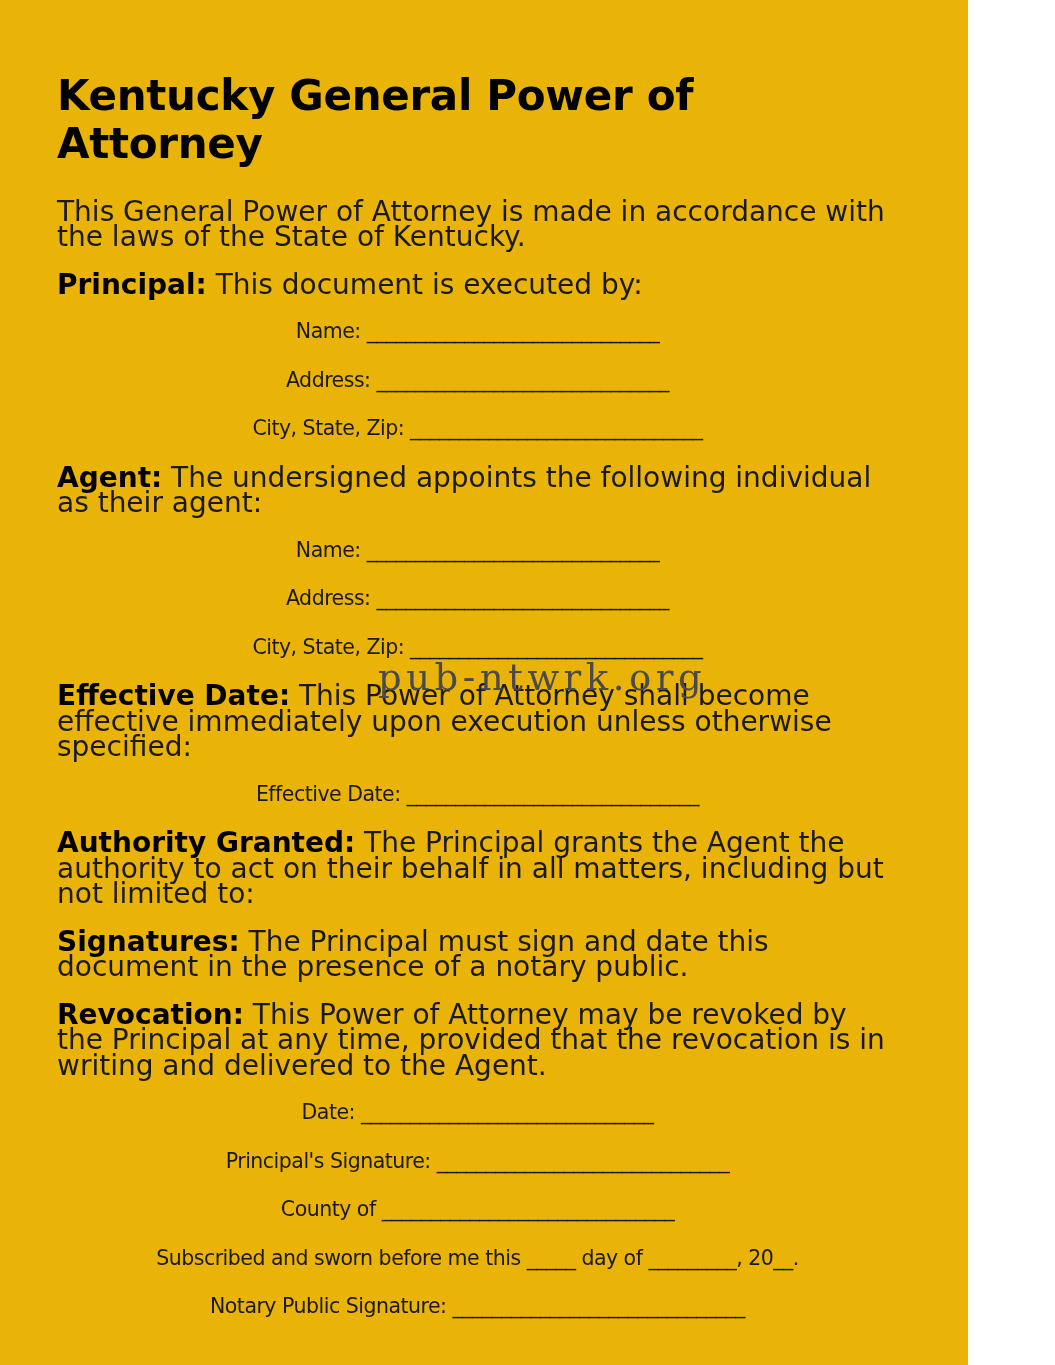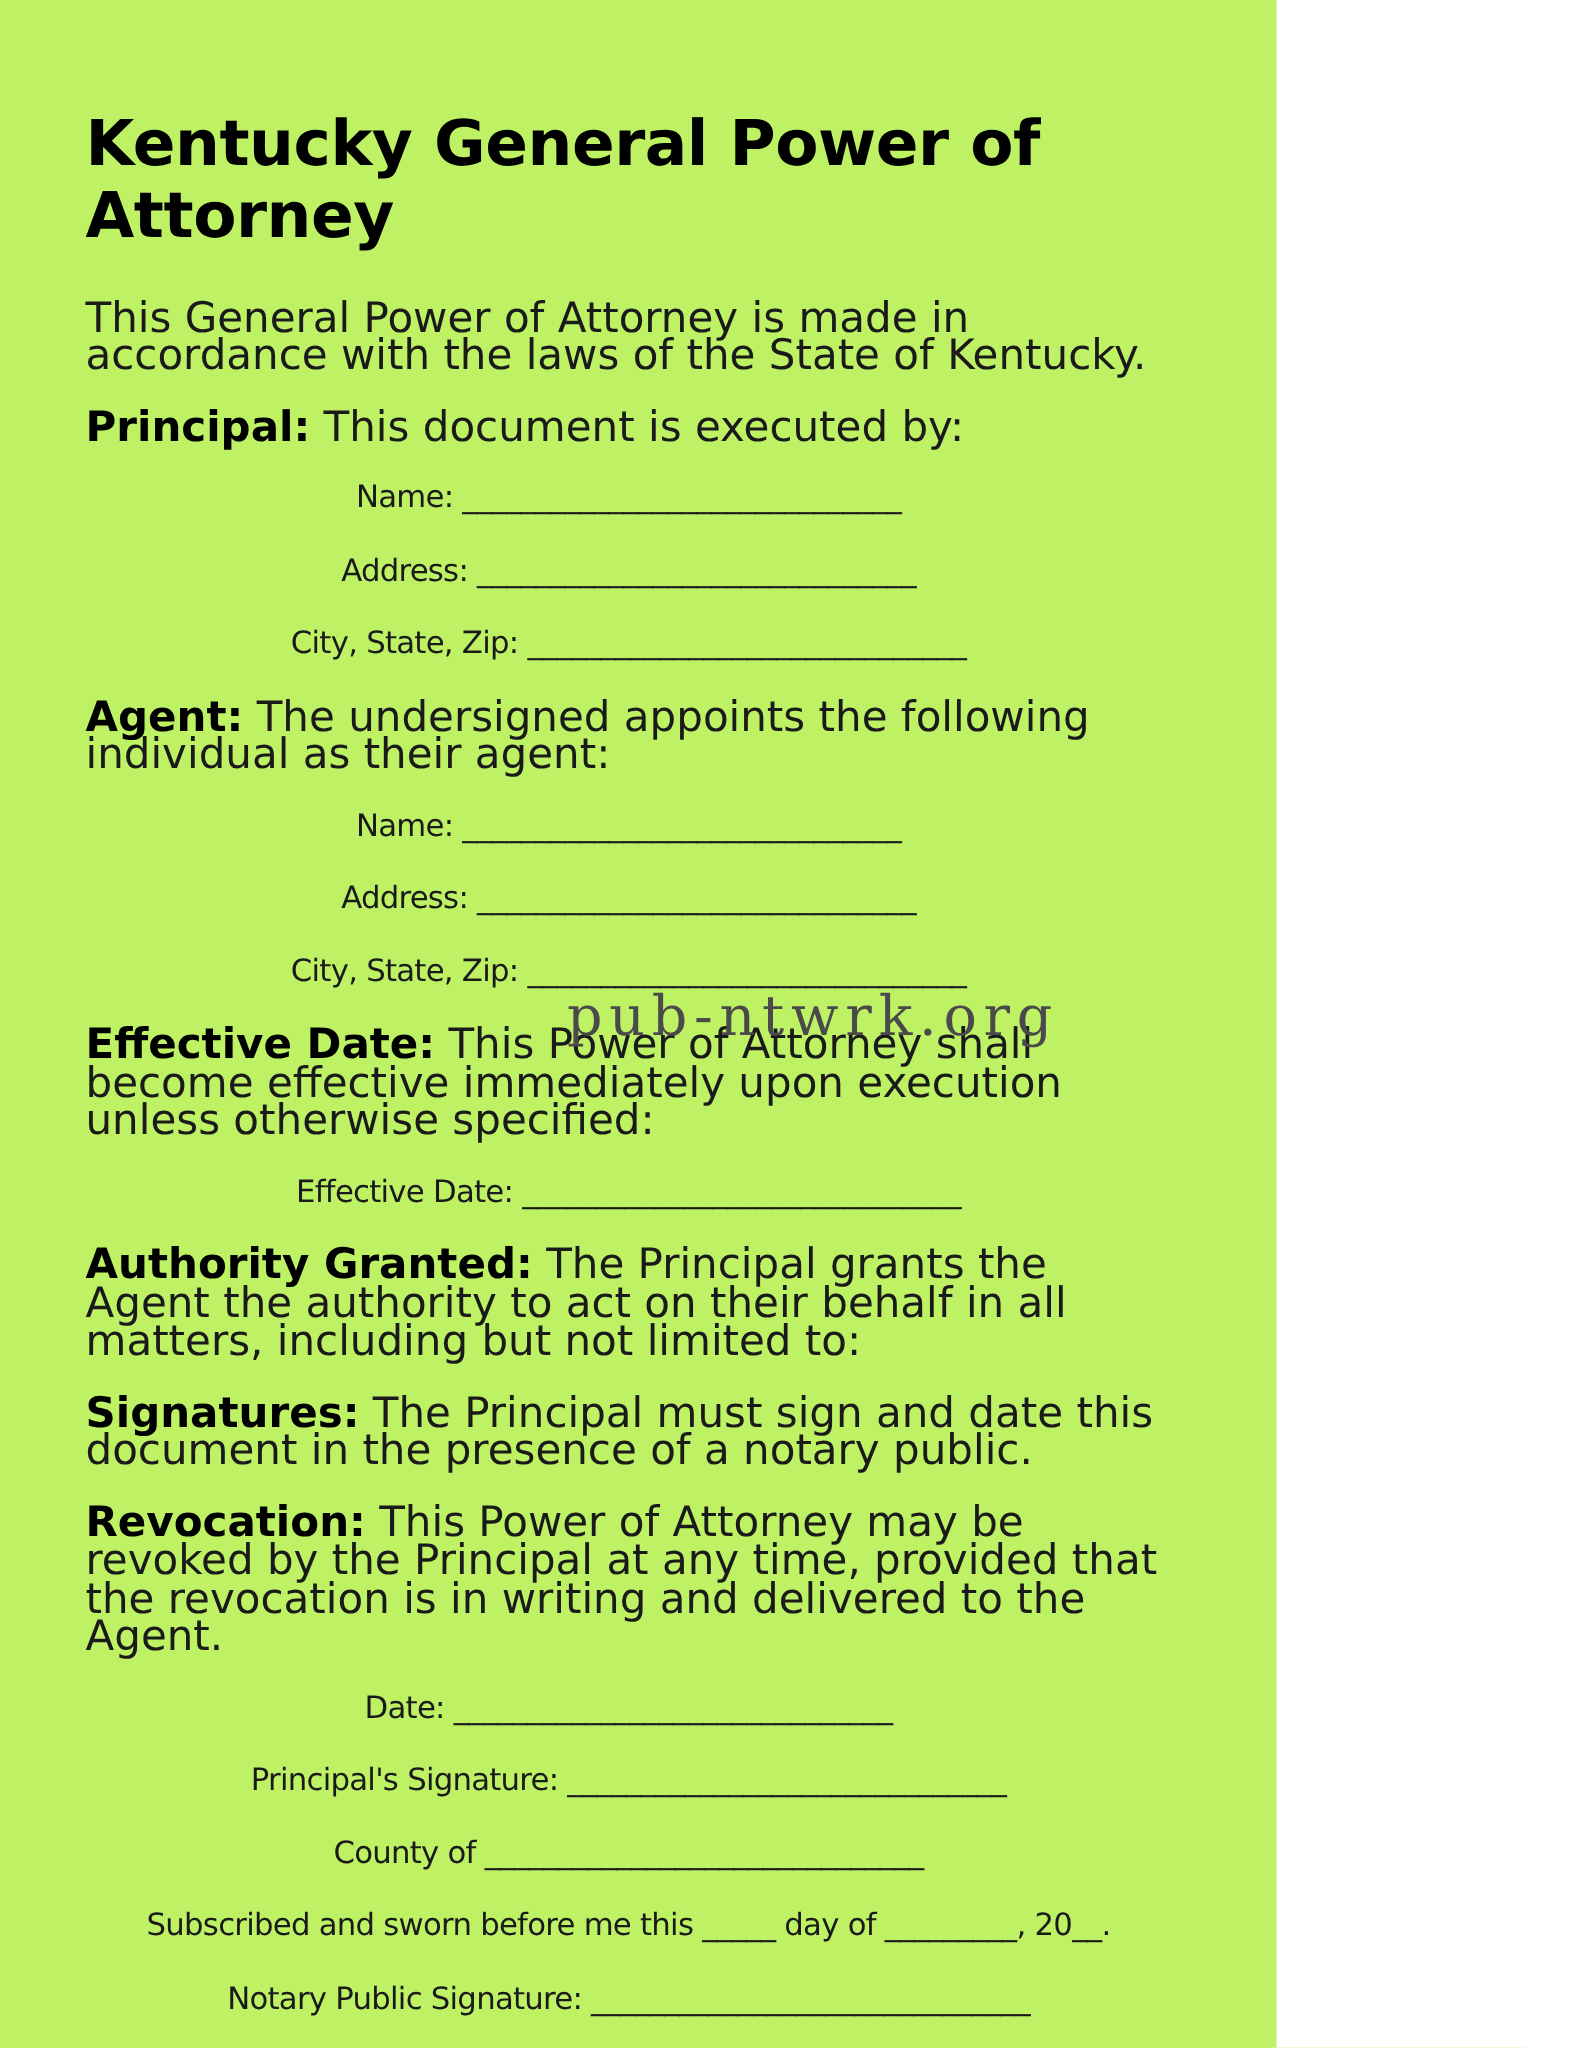--- a/index.html
+++ b/index.html
@@ -14,23 +14,23 @@
     overflow: hidden;
     font-family: "DejaVu Sans", "Liberation Sans", sans-serif;
     color: #1a1a1a;
     -webkit-font-smoothing: antialiased;
   }
 
   .page {
     position: absolute;
     left: 0;
     top: 0;
-    width: 851px;
+    width: 968px;
     height: 1365px;
-    background: #bef264;
+    background: #eab308;
     box-sizing: border-box;
     padding: 56px 70px 0 57px;
   }
 
   .doc-title {
     font-size: 42px;
     font-weight: bold;
     line-height: 1.15;
     letter-spacing: -0.3px;
     margin: 16px 0 30px 0;

